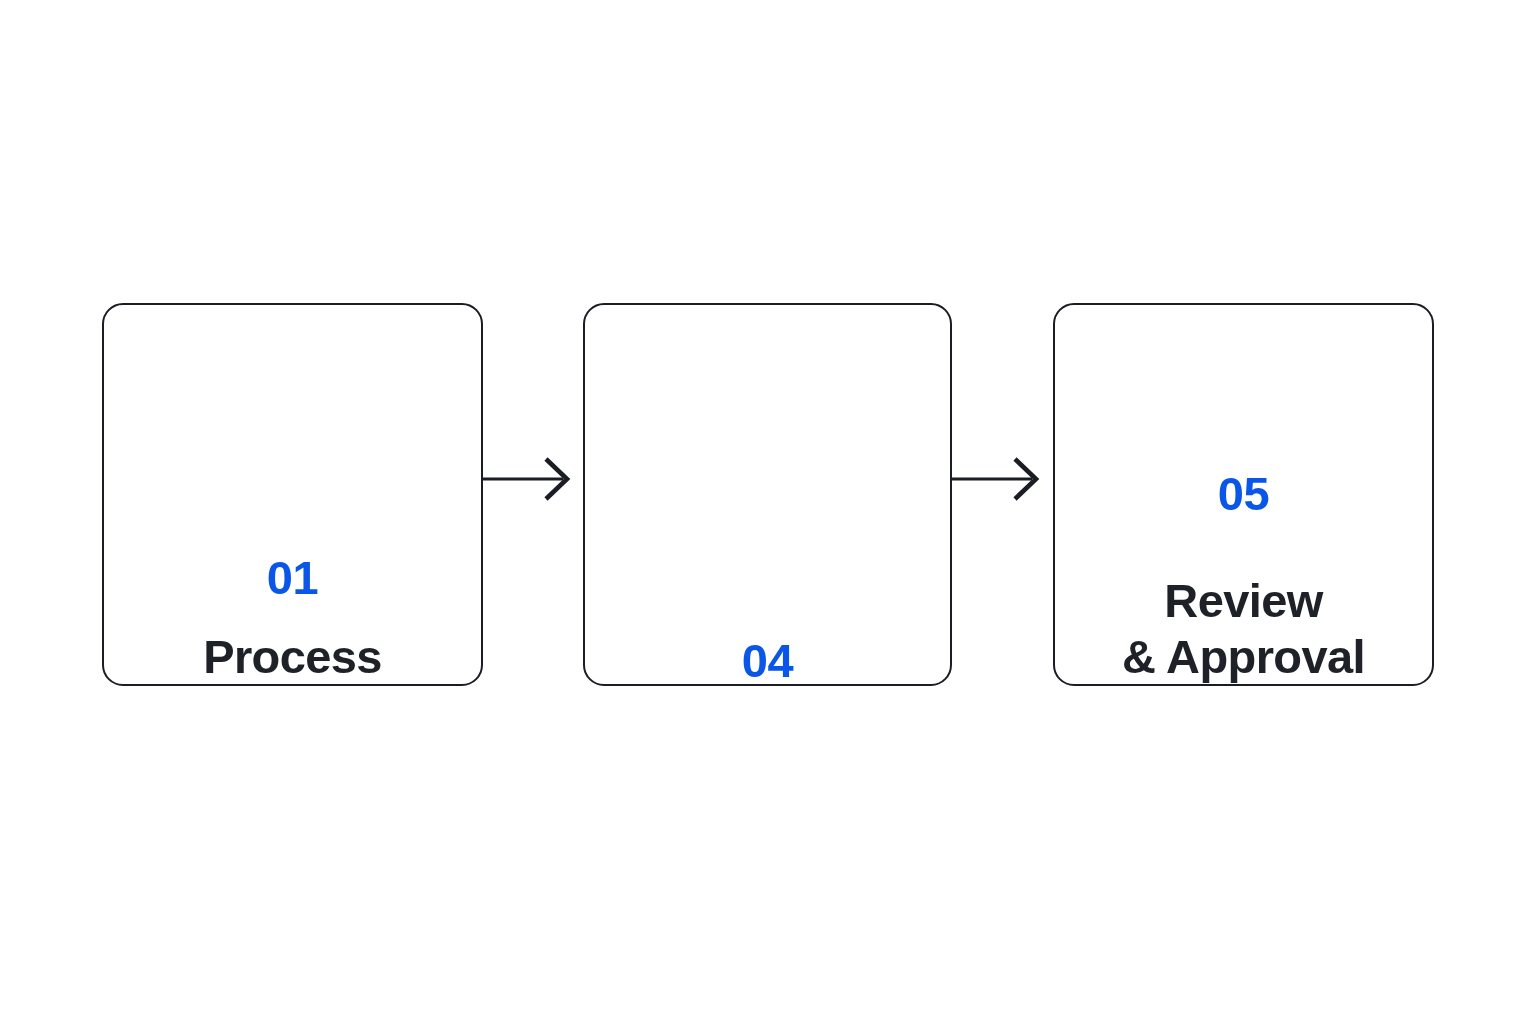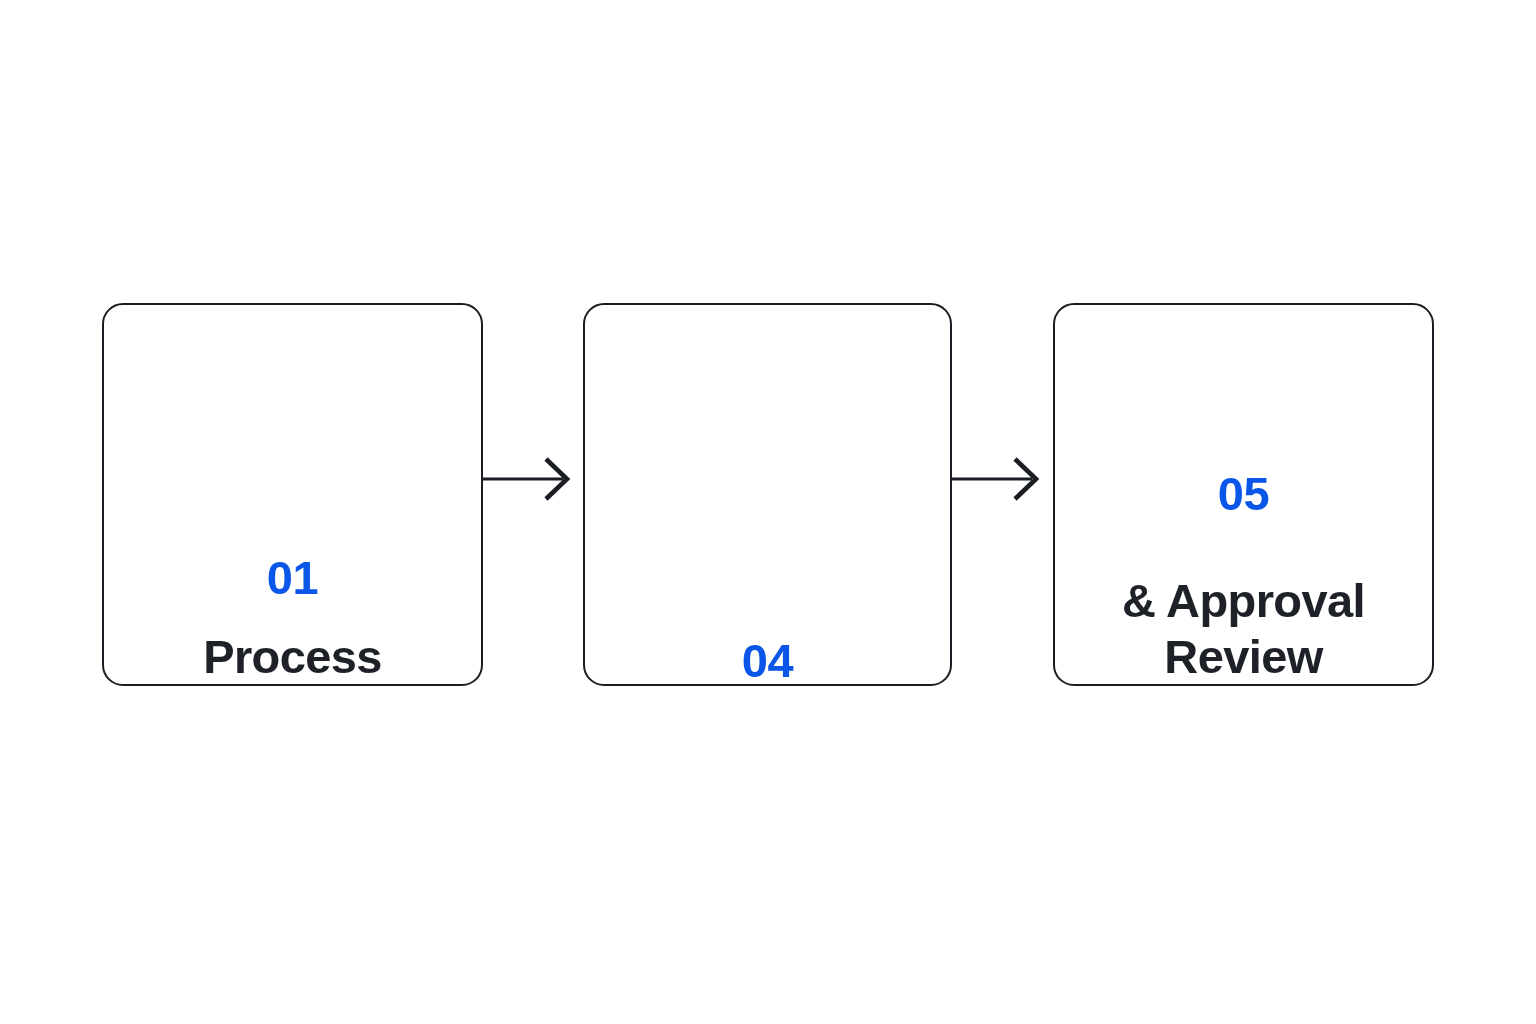--- a/index.html
+++ b/index.html
@@ -120,19 +120,19 @@
     <div class="connector conn-2">
       <svg width="101" height="64" viewBox="0 0 101 64">
         <path d="M0 32 H80" stroke="#1a1d23" stroke-width="2.8" fill="none"></path>
         <path d="M63 12 L84 32 L63 52" stroke="#1a1d23" stroke-width="4.6" fill="none" stroke-linecap="butt" stroke-linejoin="miter"></path>
       </svg>
     </div>
 
     <div class="step-card card-3">
       <div class="step-number">05</div>
       <div class="step-label">
+        <div>Review</div>
         <div>&amp; Approval</div>
-        <div>Review</div>
       </div>
     </div>
 
   </div>
 </div>
 
 </body></html>

